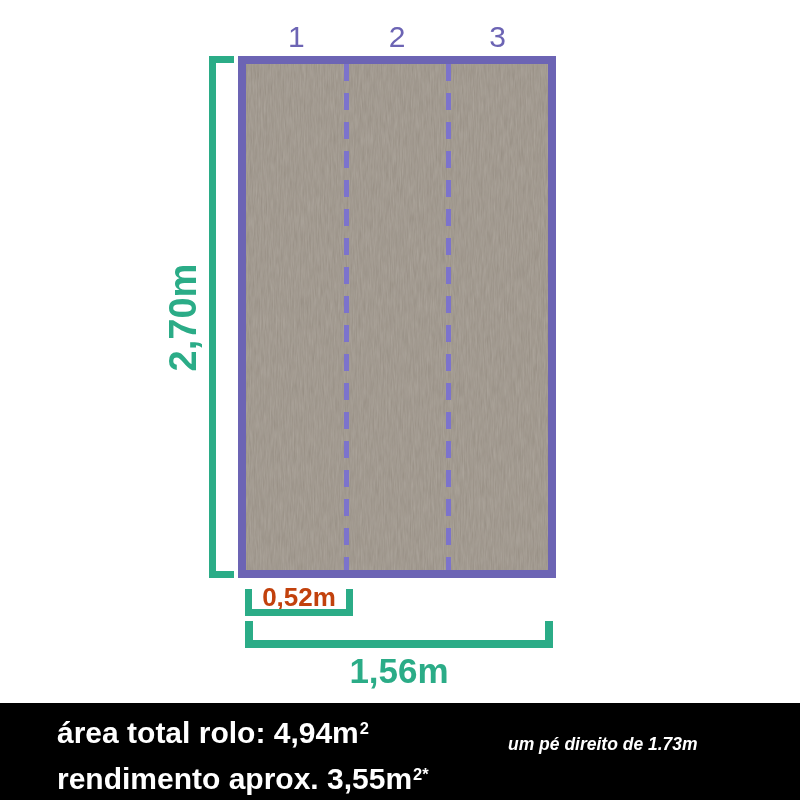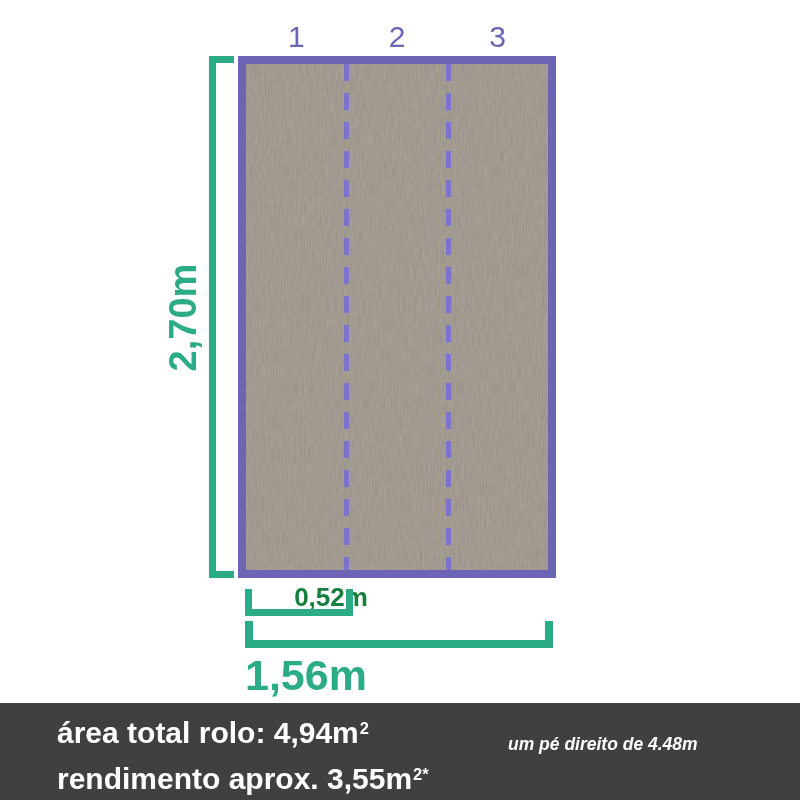--- a/index.html
+++ b/index.html
@@ -84,51 +84,51 @@
     border-left: 7px solid #2BAC87;
     border-right: 7px solid #2BAC87;
     border-bottom: 7px solid #2BAC87;
     box-sizing: border-box;
   }
   .w1-label {
     position: absolute;
     left: 245px; top: 582px;
     width: 108px;
     text-align: center;
-    color: #15803d;
+    color: #c2410c;
     font-size: 26px;
     font-weight: 700;
-    margin-left: 32px;
   }
 
   
   .w2-bracket {
     position: absolute;
     left: 245px; top: 621px;
     width: 308px; height: 27px;
     border-left: 8px solid #2BAC87;
     border-right: 8px solid #2BAC87;
     border-bottom: 8px solid #2BAC87;
     box-sizing: border-box;
   }
   .w2-label {
     position: absolute;
     left: 245px; top: 651px;
     width: 308px;
+    text-align: center;
     color: #2BAC87;
-    font-size: 43px;
+    font-size: 35px;
     font-weight: 700;
   }
 
   
   .banner {
     position: absolute;
     left: 0; top: 703px;
     width: 800px; height: 97px;
-    background: #404040;
+    background: #000000;
     color: #ffffff;
   }
   .banner-main {
     position: absolute;
     left: 57px; top: 9px;
     font-size: 30px;
     font-weight: 700;
     line-height: 41px;
     white-space: nowrap;
   }
@@ -192,17 +192,17 @@
 
   <div class="w2-bracket"></div>
   <div class="w2-label">1,56m</div>
 
   <div class="banner">
     <div class="banner-main">
       <div><span>área total rolo: 4,94m</span><sup>2</sup></div>
       <div><span>rendimento aprox. 3,55m</span><sup>2*</sup></div>
     </div>
     <div class="banner-foot">
-      <div>um pé direito de 4.48m</div>
+      <div>um pé direito de 1.73m</div>
     </div>
   </div>
 
 </div>
 
 </body></html>

